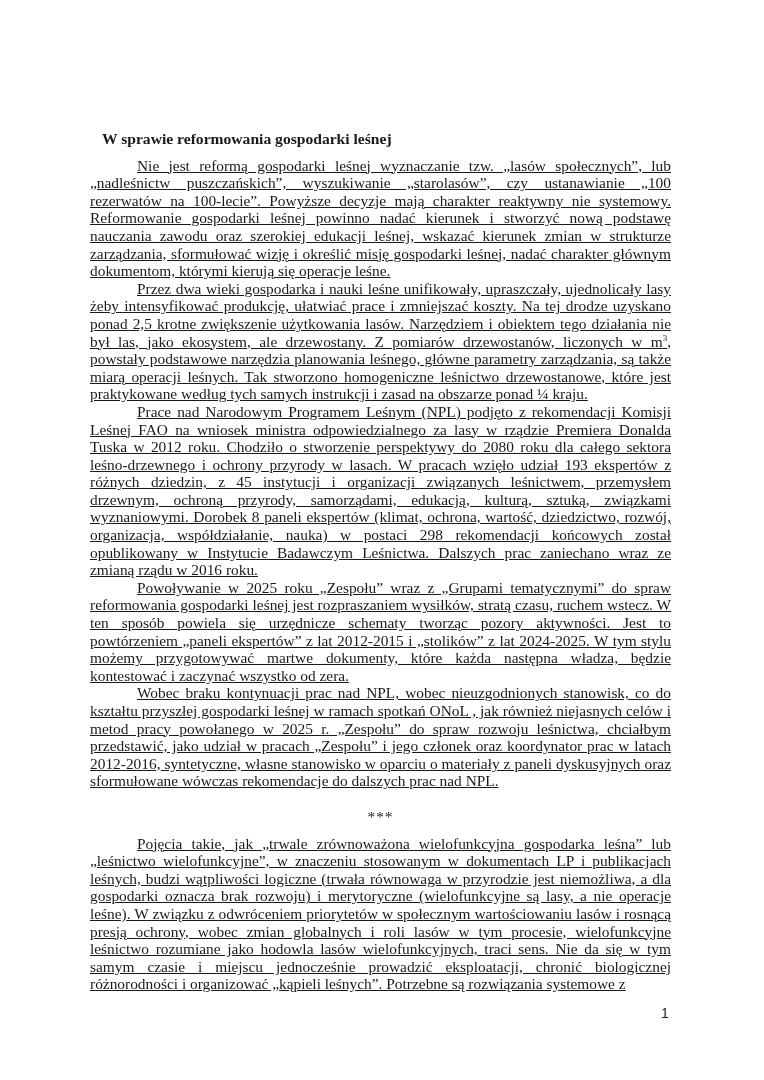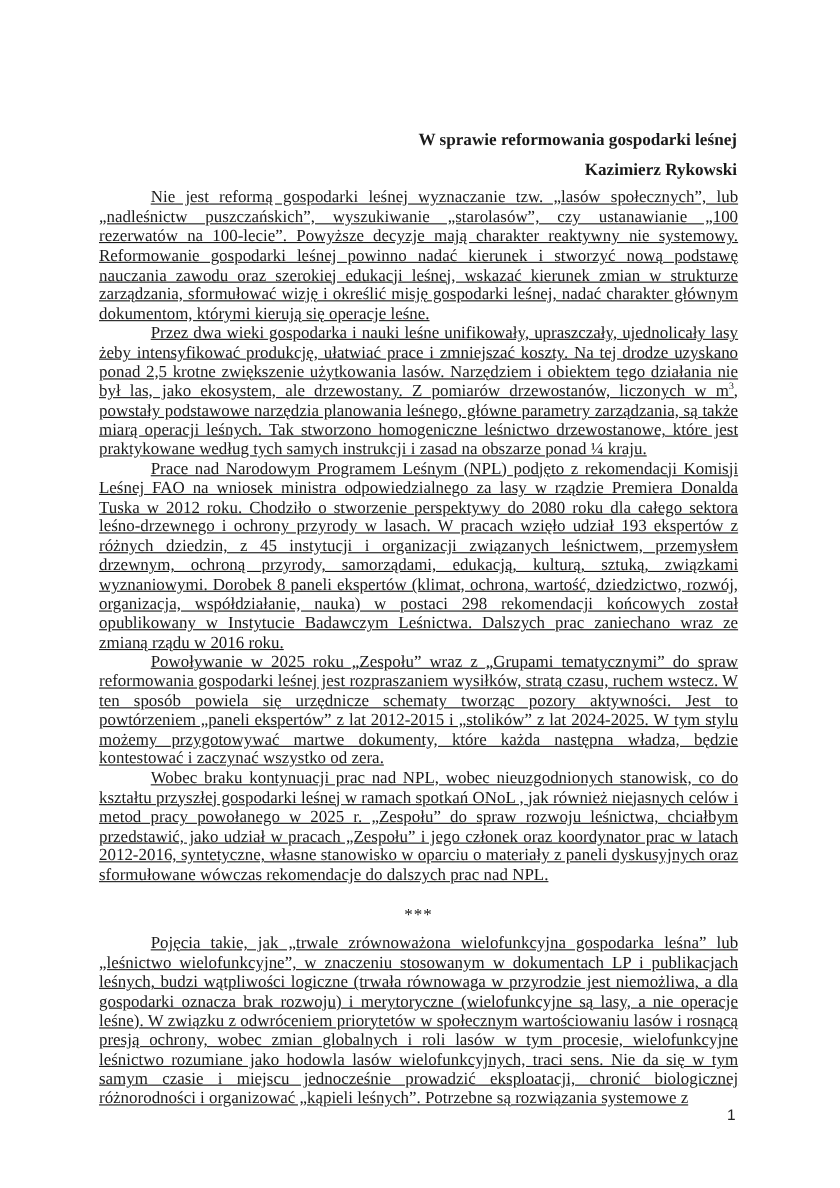--- a/index.html
+++ b/index.html
@@ -3,38 +3,37 @@
 <meta charset="utf-8">
 <style>
   html, body { margin: 0; padding: 0; background: #ffffff; }
   body { width: 764px; height: 1080px; position: relative; overflow: hidden; }
   .page {
     position: absolute; left: 90px; top: 118px; width: 581px;
     font-family: "Liberation Serif", serif; font-size: 15.4px; line-height: 17.6px;
     color: #1a1a1a;
   }
   .title, .author {
-    text-align: right; font-weight: bold; font-size: 15.6px; margin: 1px;
+    text-align: left; font-weight: bold; font-size: 15.6px; margin: 12px;
   }
   .title { margin-bottom: 9px; }
   .author { margin-bottom: 8px; }
   p.para { margin: 0; text-align: justify; text-indent: 47px; text-decoration: underline; }
   .sep { text-align: center; margin: 18px 0 9px 0; letter-spacing: 1px; }
   .pagenum {
     position: absolute; left: 661px; top: 1005px;
     font-family: "Liberation Sans", sans-serif; font-size: 14px; color: #222;
   }
   sup { font-size: 9px; line-height: 0; }
 </style>
 </head>
 <body>
 
 <div class="page">
   <h1 class="title">W sprawie reformowania gospodarki leśnej</h1>
-  <h2 class="author">Kazimierz Rykowski</h2>
 
   <p class="para">Nie jest reformą gospodarki leśnej wyznaczanie tzw. „lasów społecznych”, lub „nadleśnictw puszczańskich”, wyszukiwanie „starolasów”, czy ustanawianie „100 rezerwatów na 100-lecie”. Powyższe decyzje mają charakter reaktywny nie systemowy. Reformowanie gospodarki leśnej powinno nadać kierunek i stworzyć nową podstawę nauczania zawodu oraz szerokiej edukacji leśnej, wskazać kierunek zmian w strukturze zarządzania, sformułować wizję i określić misję gospodarki leśnej, nadać charakter głównym dokumentom, którymi kierują się operacje leśne.</p>
   <p class="para"><span>Przez dwa wieki gospodarka i nauki leśne unifikowały, upraszczały, ujednolicały lasy żeby intensyfikować produkcję, ułatwiać prace i zmniejszać koszty. Na tej drodze uzyskano ponad 2,5 krotne zwiększenie użytkowania lasów. Narzędziem i obiektem tego działania nie był las, jako ekosystem, ale drzewostany. Z pomiarów drzewostanów, liczonych w m</span><sup>3</sup><span>, powstały podstawowe narzędzia planowania leśnego, główne parametry zarządzania, są także miarą operacji leśnych. Tak stworzono homogeniczne leśnictwo drzewostanowe, które jest praktykowane według tych samych instrukcji i zasad na obszarze ponad ¼ kraju.</span></p>
   <p class="para">Prace nad Narodowym Programem Leśnym (NPL) podjęto z rekomendacji Komisji Leśnej FAO na wniosek ministra odpowiedzialnego za lasy w rządzie Premiera Donalda Tuska w 2012 roku. Chodziło o stworzenie perspektywy do 2080 roku dla całego sektora leśno-drzewnego i ochrony przyrody w lasach. W pracach wzięło udział 193 ekspertów z różnych dziedzin, z 45 instytucji i organizacji związanych leśnictwem, przemysłem drzewnym, ochroną przyrody, samorządami, edukacją, kulturą, sztuką, związkami wyznaniowymi. Dorobek 8 paneli ekspertów (klimat, ochrona, wartość, dziedzictwo, rozwój, organizacja, współdziałanie, nauka) w postaci 298 rekomendacji końcowych został opublikowany w Instytucie Badawczym Leśnictwa. Dalszych prac zaniechano wraz ze zmianą rządu w 2016 roku.</p>
   <p class="para">Powoływanie w 2025 roku „Zespołu” wraz z „Grupami tematycznymi” do spraw reformowania gospodarki leśnej jest rozpraszaniem wysiłków, stratą czasu, ruchem wstecz. W ten sposób powiela się urzędnicze schematy tworząc pozory aktywności. Jest to powtórzeniem „paneli ekspertów” z lat 2012-2015 i  „stolików” z lat 2024-2025. W tym stylu możemy przygotowywać martwe dokumenty, które każda następna władza, będzie kontestować i zaczynać wszystko od zera.</p>
   <p class="para">Wobec braku kontynuacji prac nad NPL, wobec nieuzgodnionych stanowisk, co do kształtu przyszłej gospodarki leśnej w ramach spotkań ONoL , jak również niejasnych celów i metod pracy powołanego w 2025 r. „Zespołu” do spraw rozwoju leśnictwa, chciałbym przedstawić, jako udział w pracach „Zespołu” i jego członek oraz koordynator prac w latach 2012-2016, syntetyczne, własne stanowisko w oparciu o materiały z paneli dyskusyjnych oraz sformułowane wówczas rekomendacje do dalszych prac nad NPL.</p>
 
   <div class="sep">***</div>
 
   <p class="para">Pojęcia takie, jak „trwale zrównoważona wielofunkcyjna gospodarka leśna” lub „leśnictwo wielofunkcyjne”, w znaczeniu stosowanym w dokumentach LP i publikacjach leśnych, budzi wątpliwości logiczne (trwała równowaga w przyrodzie jest niemożliwa, a dla gospodarki oznacza brak rozwoju) i merytoryczne (wielofunkcyjne są lasy, a nie operacje leśne). W związku z odwróceniem priorytetów w społecznym wartościowaniu lasów i rosnącą presją ochrony, wobec zmian globalnych i roli lasów w tym procesie, wielofunkcyjne leśnictwo rozumiane jako hodowla lasów wielofunkcyjnych, traci sens.  Nie da się w tym samym czasie i miejscu jednocześnie prowadzić eksploatacji, chronić biologicznej różnorodności i organizować „kąpieli leśnych”. Potrzebne są rozwiązania systemowe z</p>

